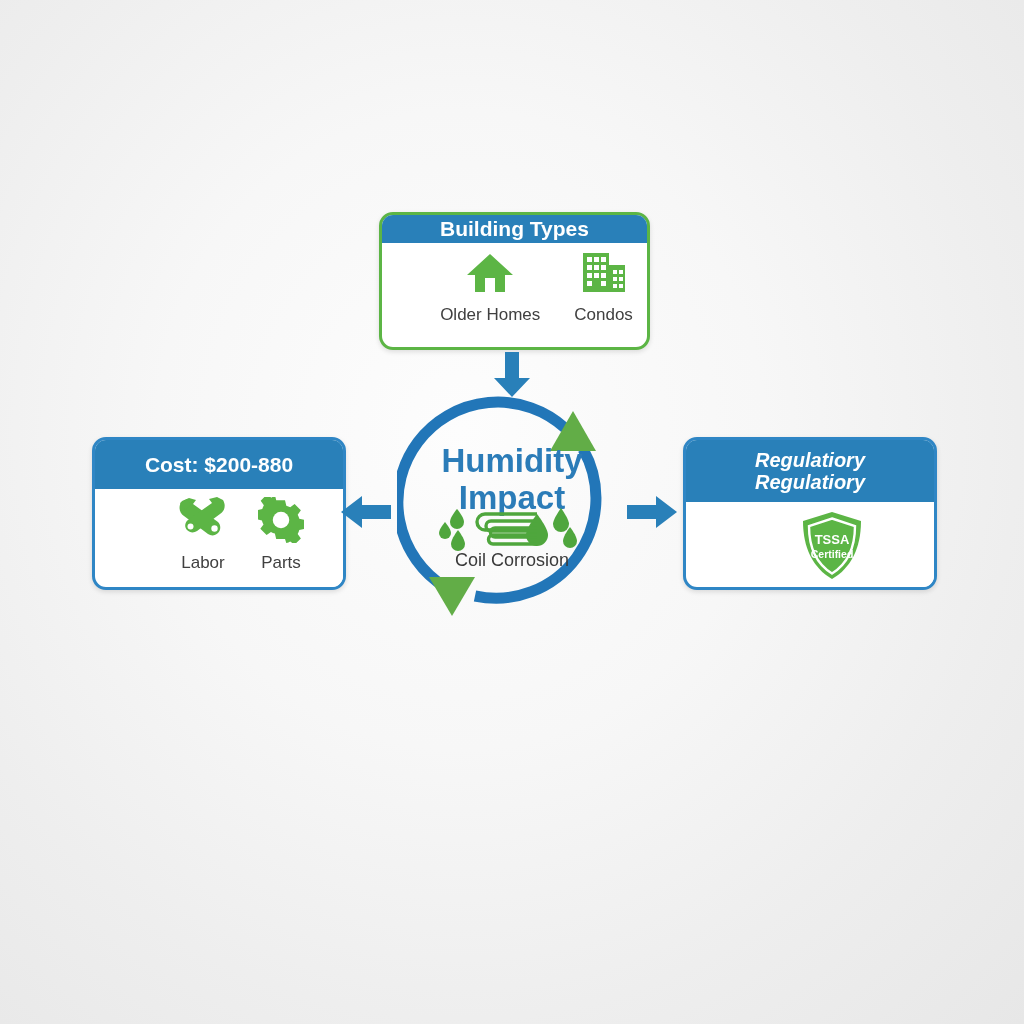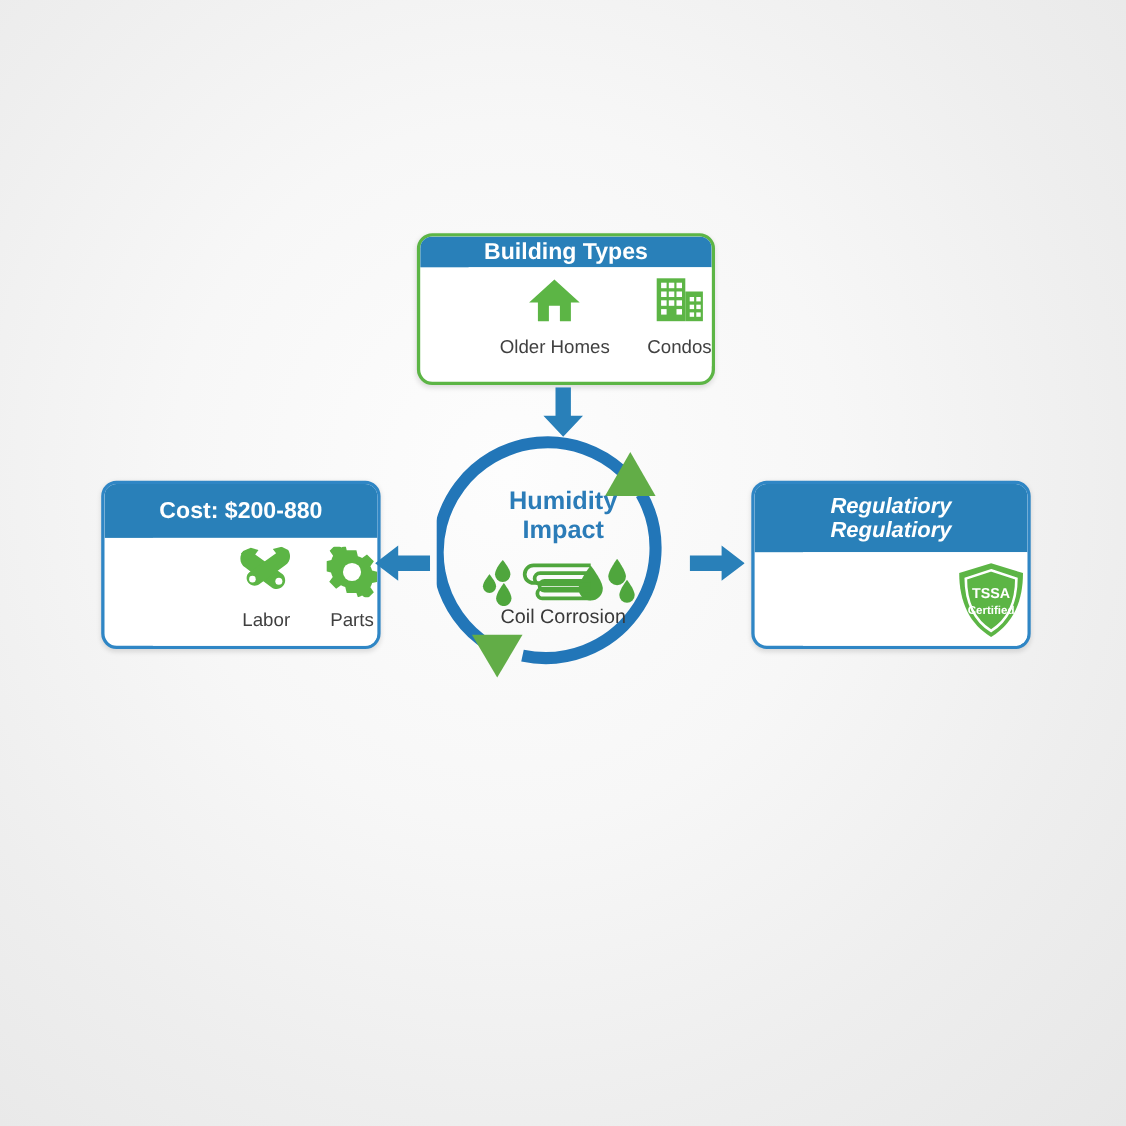--- a/index.html
+++ b/index.html
@@ -37,21 +37,21 @@
     text-align: center;
     line-height: 1.12;
     display: flex;
     align-items: center;
     justify-content: center;
   }
   .card-body {
     background: #ffffff;
     display: flex;
     align-items: flex-start;
-    justify-content: flex-end;
+    justify-content: center;
     margin-left: 44px;
   }
   .icon-cell {
     display: flex;
     flex-direction: column;
     align-items: center;
     justify-content: flex-start;
   }
   .icon-label {
     color: #404040;
@@ -100,21 +100,21 @@
   }
   #hub .ring-svg { position: absolute; left: 0; top: 0; }
   #hub .hub-text {
     position: absolute;
     left: 0;
     top: 48px;
     width: 230px;
     text-align: center;
     color: #2b7cb8;
     font-weight: bold;
-    font-size: 23px;
+    font-size: 33px;
     line-height: 1.12;
   }
   #hub .hub-icon {
     position: absolute;
     left: 0;
     top: 108px;
     width: 230px;
     display: flex;
     justify-content: center;
   }

